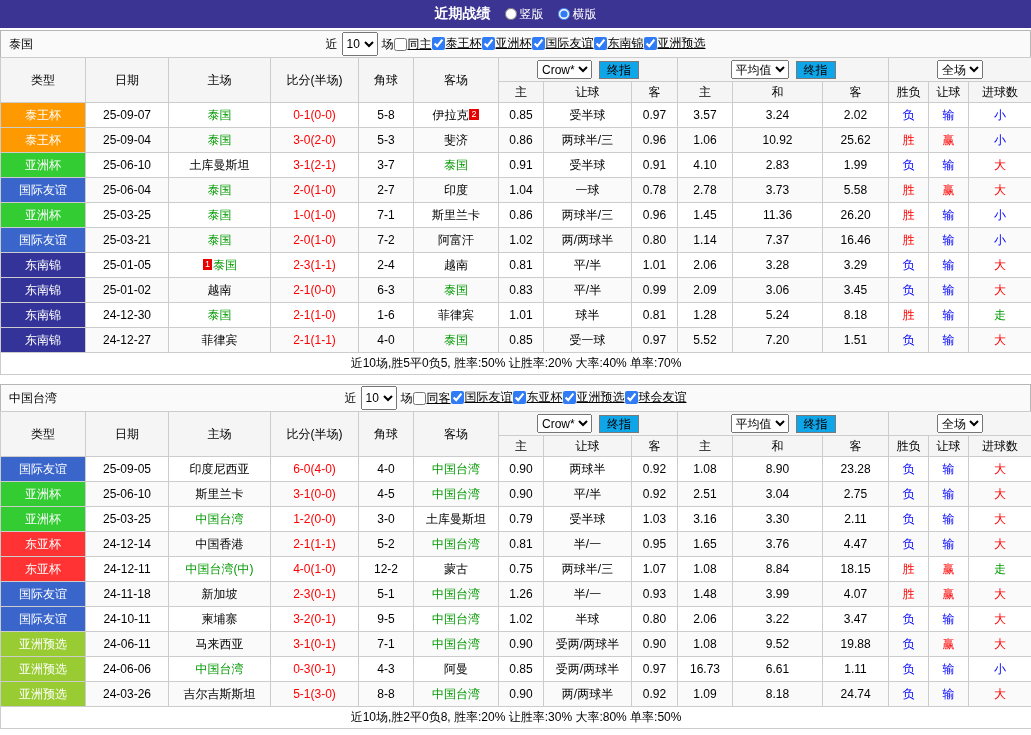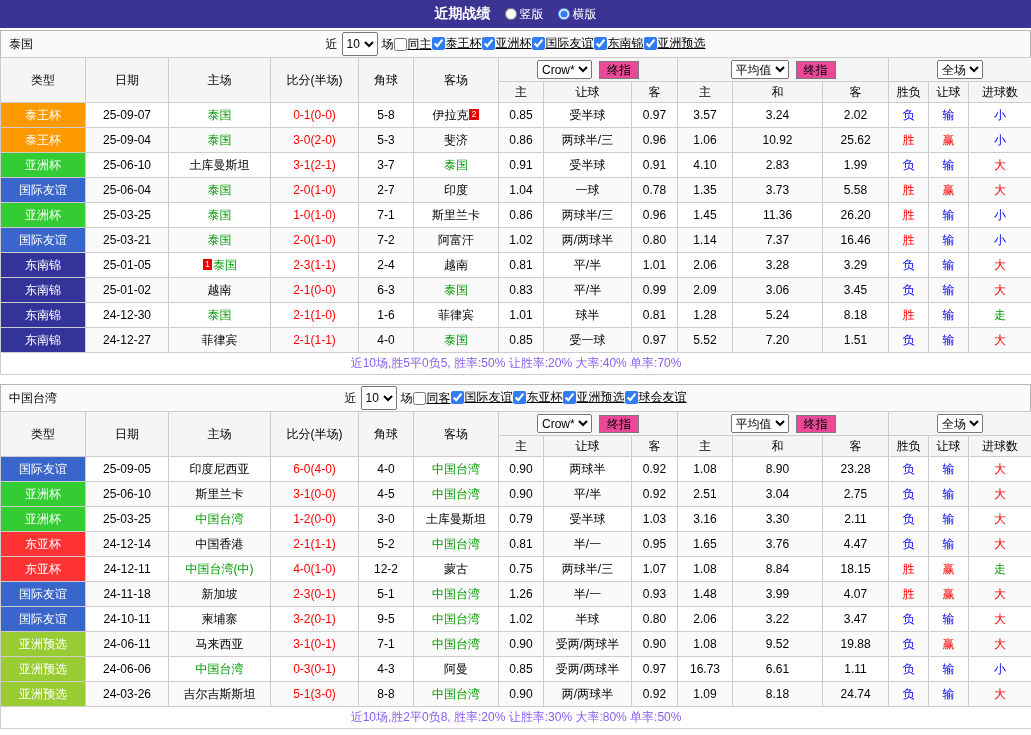--- a/index.html
+++ b/index.html
@@ -55,21 +55,21 @@
     padding: 0 2px;
     white-space: nowrap;
     overflow: hidden;
   }
   .matches thead th { background: #f5f5f5; font-weight: normal; height: 24px; }
   .matches thead tr.sub th { height: 21px; }
   .group-head select { font-size: 12px; height: 19px; vertical-align: middle; }
   .mini-btn {
     display: inline-block;
     border: 1px solid #7a7a7a;
-    background: #ec4899;
+    background: #0ea5e9;
     height: 18px;
     line-height: 16px;
     padding: 0 7px;
     margin-left: 7px;
     vertical-align: middle;
     cursor: pointer;
   }
   .matches tbody td { height: 25px; }
   .matches tbody tr:nth-child(even) td { background: #fafafa; }
   .type-cell { color: #fff; }
@@ -78,21 +78,21 @@
   .num-badge {
     display: inline-block;
     background: #e60000;
     color: #fff;
     font-size: 9px;
     line-height: 11px;
     padding: 0 2px;
     vertical-align: 2px;
     margin: 0 1px;
   }
-  .summary { color: #8b5cf6; height: 22px; background: #fff; margin-top: 27px; }
+  .summary { color: #000000; height: 22px; background: #fff; margin-top: 27px; }
 </style>
 </head>
 <body>
 
 <header class="titlebar">
   <span class="title">近期战绩</span>
   <label class="radio-label">
     <input type="radio" name="layout" style="">
     <span>竖版</span>
   </label>
@@ -228,21 +228,21 @@
         <tr>
           <td class="type-cell" style="background: rgb(58, 102, 204);">国际友谊</td>
           <td class="date-cell">25-06-04</td>
           <td class="team-cell"><span class="team-green">泰国</span></td>
           <td class="score-cell">2-0(1-0)</td>
           <td class="corner-cell">2-7</td>
           <td class="team-cell"><span>印度</span></td>
           <td class="odds-cell">1.04</td>
           <td class="odds-cell">一球</td>
           <td class="odds-cell">0.78</td>
-          <td class="odds-cell">1.35</td>
+          <td class="odds-cell">2.78</td>
           <td class="odds-cell">3.73</td>
           <td class="odds-cell">5.58</td>
           <td class="res-cell" style="color: rgb(255, 0, 0);">胜</td>
           <td class="res-cell" style="color: rgb(255, 0, 0);">赢</td>
           <td class="res-cell" style="color: rgb(255, 0, 0);">大</td>
         </tr>
         <tr>
           <td class="type-cell" style="background: rgb(51, 204, 51);">亚洲杯</td>
           <td class="date-cell">25-03-25</td>
           <td class="team-cell"><span class="team-green">泰国</span></td>

